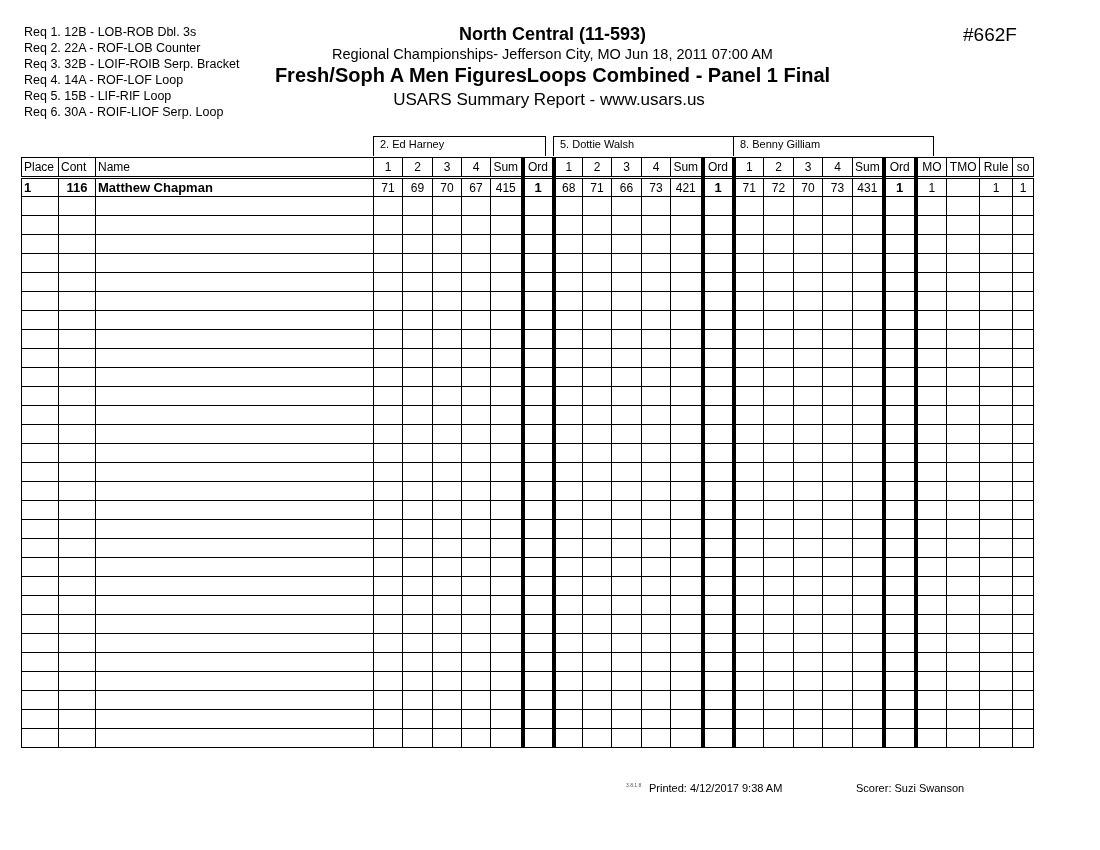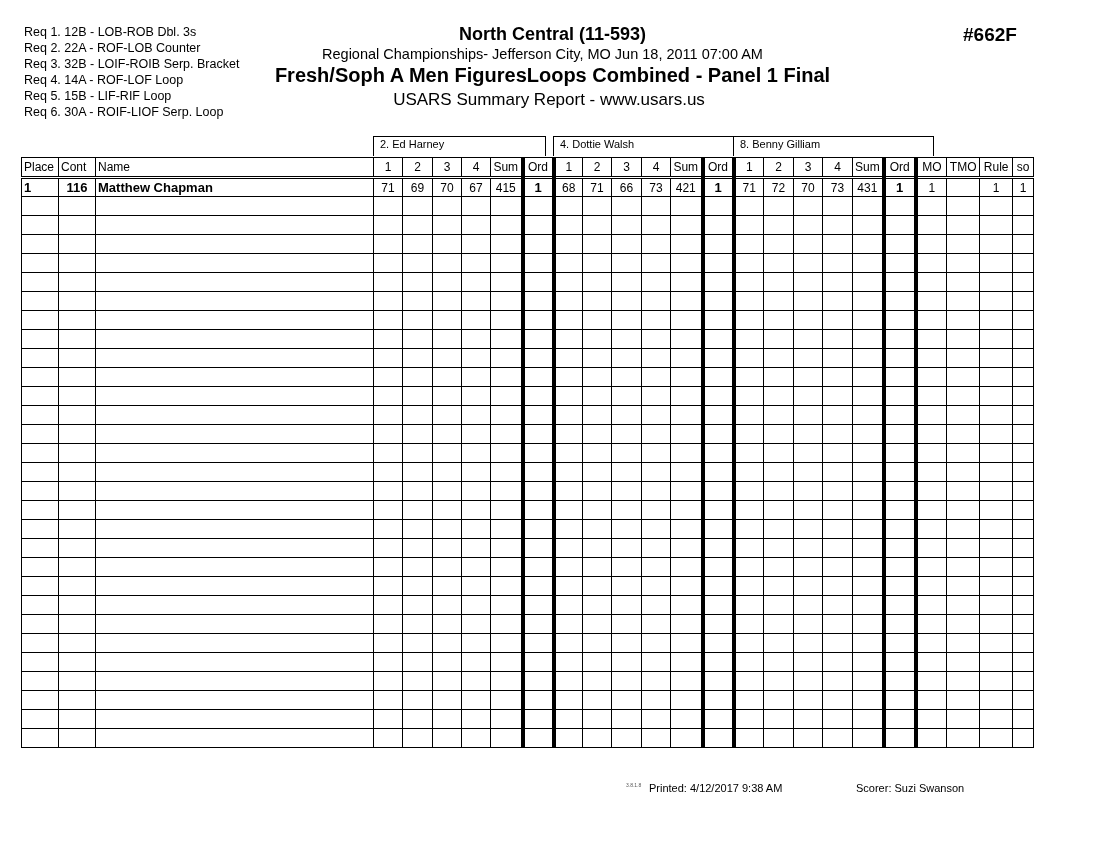--- a/index.html
+++ b/index.html
@@ -1,24 +1,24 @@
 <!DOCTYPE html>
 <html><head>
 <meta charset="utf-8">
 <style>
   html, body { margin:0; padding:0; background:#fff; }
   body { width:1100px; height:850px; position:relative; overflow:hidden; font-family:"Liberation Sans", sans-serif; color:#000; }
   .abs { position:absolute; }
   .reqs { left:24px; top:24px; font-size:12.5px; line-height:16px; }
   .reqs div { white-space:nowrap; }
   .title1 { left:0; width:1105px; top:24px; text-align:center; font-size:18px; font-weight:bold; }
-  .title2 { left:0; width:1085px; top:46px; text-align:center; font-size:14.5px; }
+  .title2 { left:10px; width:1085px; top:46px; text-align:center; font-size:14.5px; }
   .title3 { left:0; width:1105px; top:64px; text-align:center; font-size:20px; font-weight:bold; }
   .title4 { left:4px; width:1090px; top:90px; text-align:center; font-size:17px; }
-  .eventno { left:963px; top:24px; font-size:19px; font-weight:bold; }
+  .eventno { left:963px; top:24px; font-size:19px; font-weight:normal; }
   .judgebox { top:136px; height:20px; border:1px solid #000; border-bottom:none; font-size:11px; line-height:14px; padding-left:6px; box-sizing:border-box; }
   table.grid { position:absolute; left:21px; top:157px; border-collapse:collapse; table-layout:fixed; font-size:12px; }
   table.grid td { border:1px solid #000; height:19px; padding:0 2px; box-sizing:border-box; white-space:nowrap; overflow:hidden; text-align:center; }
   table.grid tr.hdr td { height:20px; border-bottom:3px double #000; }
   table.grid td.l { text-align:left; }
   table.grid td.b { font-weight:bold; font-size:13px; }
   table.grid td.thickL { border-left:4px solid #000; }
   .footer { top:782px; font-size:11px; }
   .ver { left:626px; top:782px; font-size:5px; color:#555; }
 </style>
@@ -34,21 +34,21 @@
   <div>Req  6.  30A - ROIF-LIOF Serp. Loop</div>
 </div>
 
 <div class="abs title1">North Central (11-593)</div>
 <div class="abs title2">Regional Championships- Jefferson City, MO  Jun 18, 2011  07:00 AM</div>
 <div class="abs title3">Fresh/Soph A Men FiguresLoops Combined - Panel 1 Final</div>
 <div class="abs title4">USARS Summary Report - www.usars.us</div>
 <div class="abs eventno">#662F</div>
 
 <div class="abs judgebox" style="left:373px;width:173px;">2.  Ed Harney</div>
-<div class="abs judgebox" style="left:553px;width:181px;">4.  Dottie Walsh</div>
+<div class="abs judgebox" style="left:553px;width:181px;">5.  Dottie Walsh</div>
 <div class="abs judgebox" style="left:733px;width:201px;">8.  Benny Gilliam</div>
 
 <table class="grid">
   <colgroup>
     <col style="width:37px">
       <col style="width:37px">
       <col style="width:278px">
     <col style="width:29px">
       <col style="width:30px">
       <col style="width:29px">

